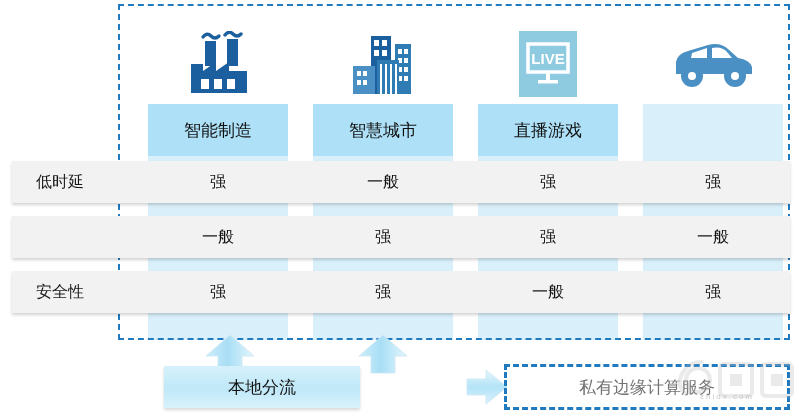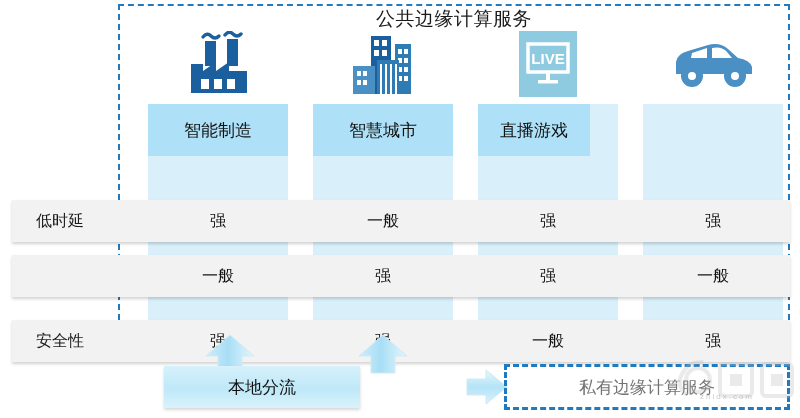--- a/index.html
+++ b/index.html
@@ -65,21 +65,20 @@
   }
 
   
   .row-band{
     position:absolute;
     left:12px;
     width:778px;
     height:42px;
     background:#f2f2f2;
     box-shadow:0 2px 3px rgba(0,0,0,.18);
-    margin-top:39px;
   }
   .row-label{
     position:absolute;
     left:24px;
     font-size:16px;
     color:#1a1a1a;
     line-height:42px;
   }
   .cell{
     position:absolute;
@@ -134,21 +133,20 @@
 <body>
 
 <div id="stage">
 
   <div class="col-band" style="left:148px;width:140px;"></div>
   <div class="col-band" style="left:313px;width:140px;"></div>
   <div class="col-band" style="left:478px;width:140px;"></div>
   <div class="col-band" style="left:643px;width:140px;"></div>
 
   <div class="public-frame"></div>
-  <div class="frame-title">公共边缘计算服务</div>
 
   <div class="icon-slot" style="left:148px;width:140px;">
     <svg width="74" height="66" viewBox="0 0 74 66">
       <path d="M22 6 q4 -5 8 -1 q4 4 8 0" stroke="#1b5f9e" stroke-width="3.4" fill="none" stroke-linecap="round"></path>
       <path d="M44 4 q4 -5 8 -1 q4 4 8 0" stroke="#1b5f9e" stroke-width="3.4" fill="none" stroke-linecap="round"></path>
       <rect x="24" y="10" width="11" height="25" fill="#1b5f9e"></rect>
       <rect x="46" y="8" width="11" height="27" fill="#1b5f9e"></rect>
       <path d="M10 40 L10 33 L22 33 L22 40 L35 31 L35 40 L48 31 L48 40 L66 40 L66 43 L10 43 Z" fill="#1b5f9e"></path>
       <rect x="10" y="43" width="56" height="19" fill="#1b5f9e"></rect>
       <rect x="20" y="48" width="8" height="10" fill="#ffffff"></rect>
@@ -207,40 +205,40 @@
       <circle cx="67" cy="42" r="4" fill="#ffffff"></circle>
     </svg>
   </div>
 
   <div class="col-head" style="left:148px;width:140px;">
     <span>智能制造</span>
   </div>
   <div class="col-head" style="left:313px;width:140px;">
     <span>智慧城市</span>
   </div>
-  <div class="col-head" style="left:478px;width:112px;">
+  <div class="col-head" style="left:478px;width:140px;">
     <span>直播游戏</span>
   </div>
 
   <div class="row-band" style="top:161px;">
     <span class="row-label">低时延</span>
     <span class="cell" style="left:136px;width:140px;">强</span>
     <span class="cell" style="left:301px;width:140px;">一般</span>
     <span class="cell" style="left:466px;width:140px;">强</span>
     <span class="cell" style="left:631px;width:140px;">强</span>
   </div>
 
   <div class="row-band" style="top:216px;">
     <span class="cell" style="left:136px;width:140px;">一般</span>
     <span class="cell" style="left:301px;width:140px;">强</span>
     <span class="cell" style="left:466px;width:140px;">强</span>
     <span class="cell" style="left:631px;width:140px;">一般</span>
   </div>
 
-  <div class="row-band" style="top:281px;">
+  <div class="row-band" style="top:271px;">
     <span class="row-label">安全性</span>
     <span class="cell" style="left:136px;width:140px;">强</span>
     <span class="cell" style="left:301px;width:140px;">强</span>
     <span class="cell" style="left:466px;width:140px;">一般</span>
     <span class="cell" style="left:631px;width:140px;">强</span>
   </div>
 
   <div class="up-arrow" style="left:202px;">
     <svg width="56" height="40" viewBox="0 0 56 40">
       <defs>

